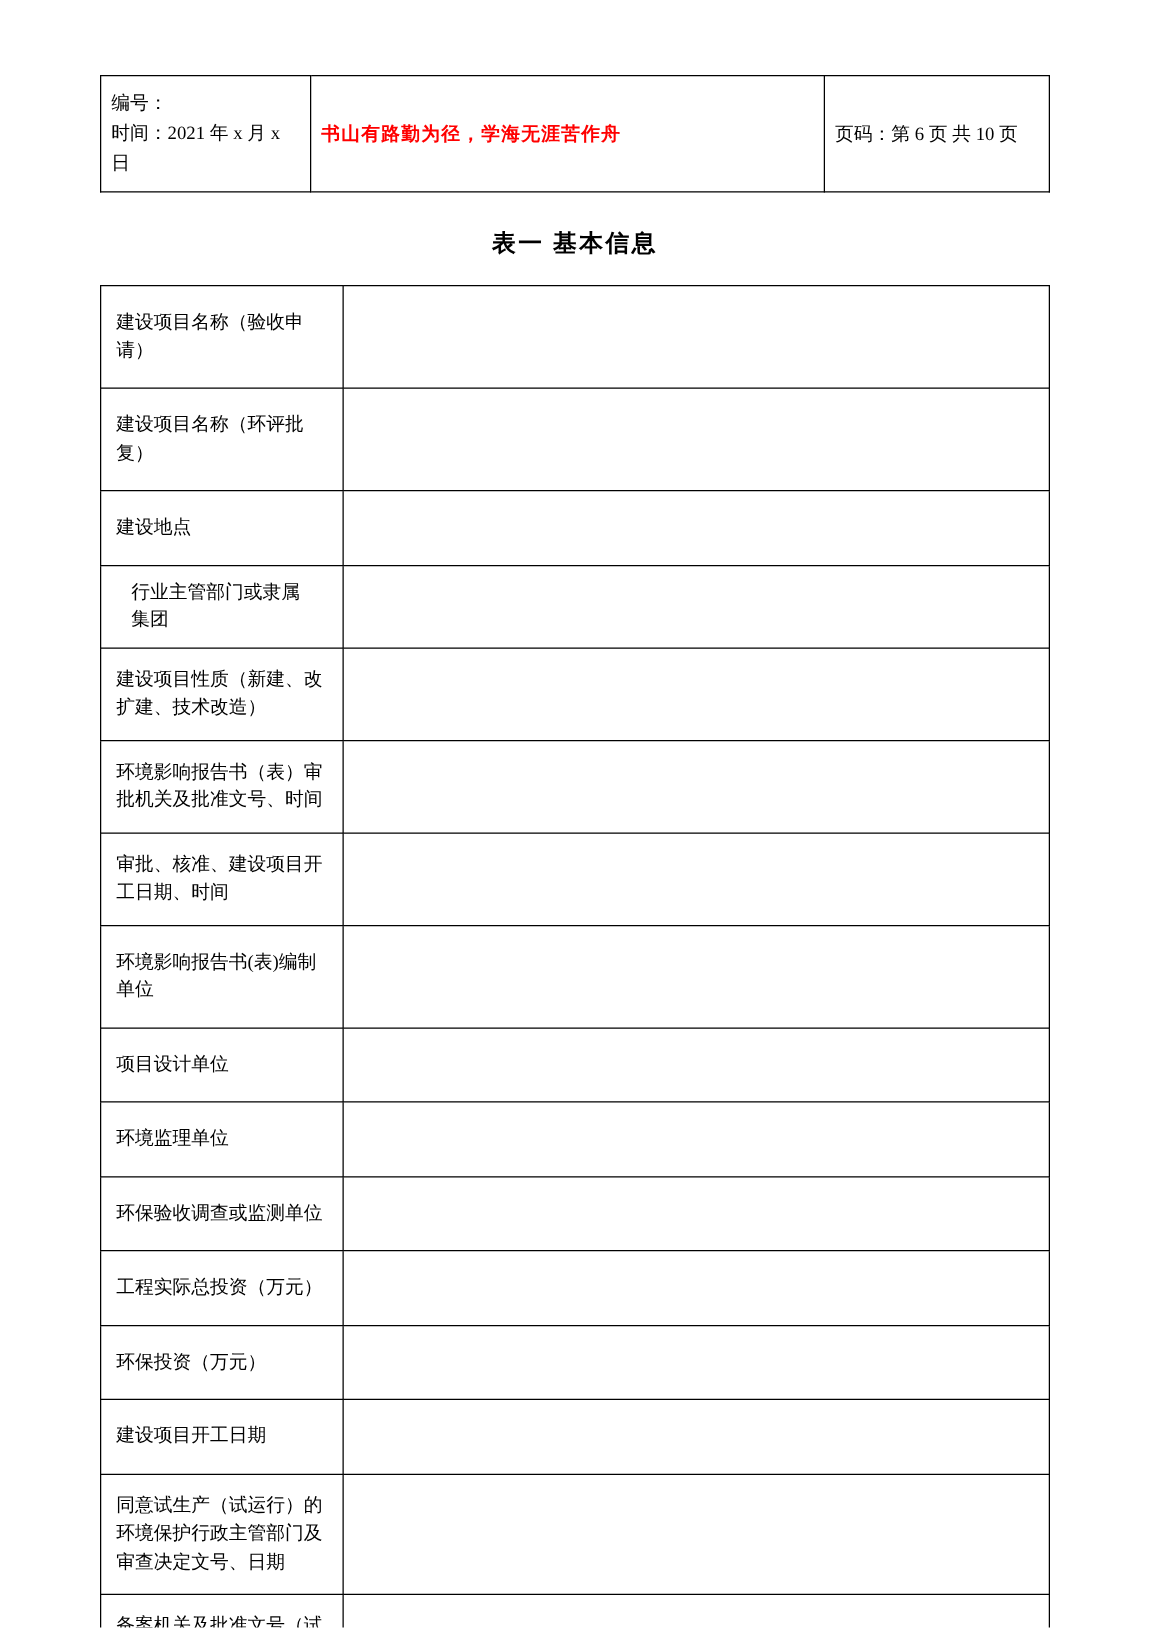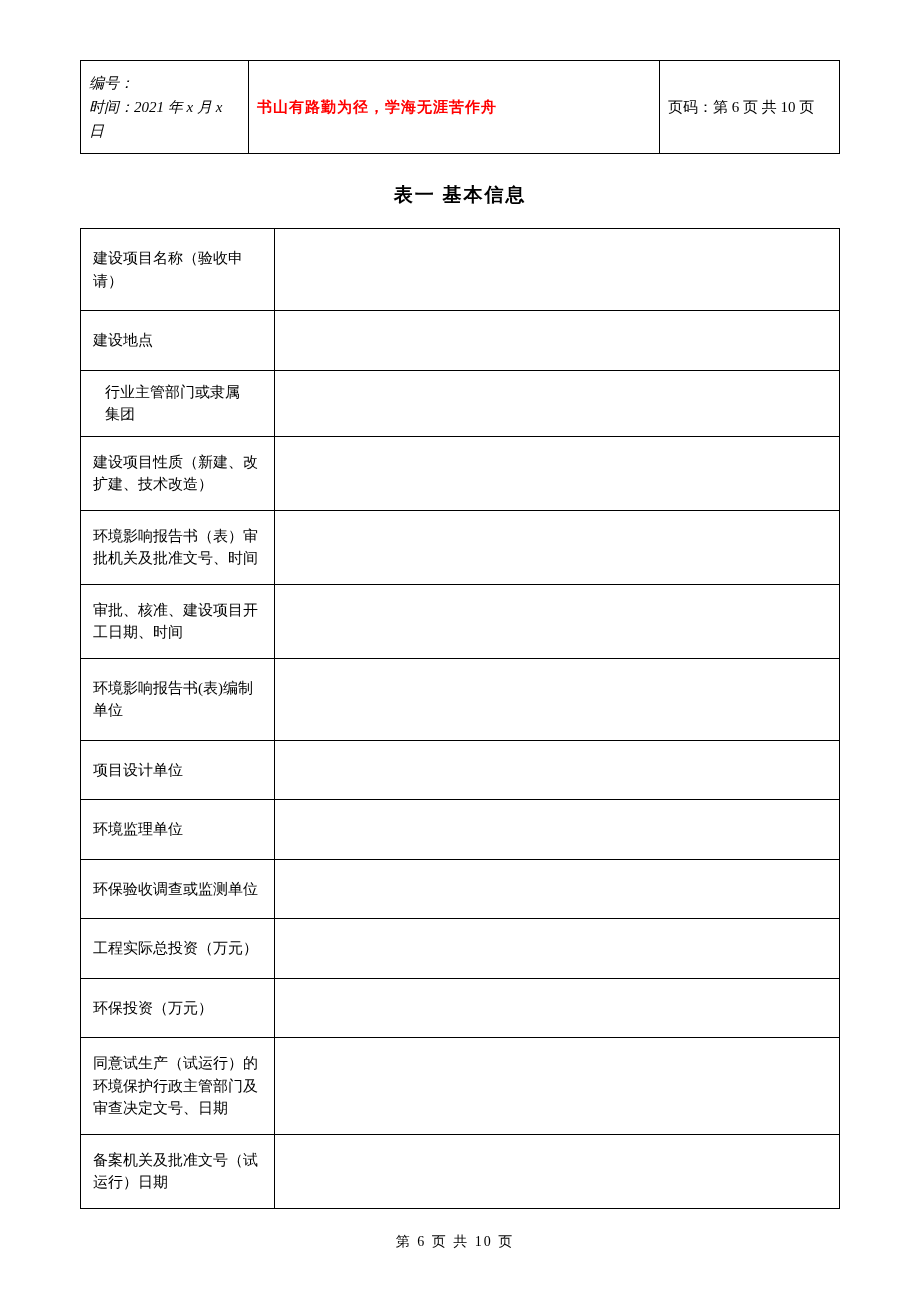--- a/index.html
+++ b/index.html
@@ -26,21 +26,20 @@
     }
     .header-table td {
       border: 1.5px solid #000;
       padding: 10px 8px;
       vertical-align: middle;
       font-size: 15px;
     }
     .header-left {
       width: 168px;
       line-height: 1.6;
-      font-style: italic;
     }
     .header-center {
       color: #ff0000;
       font-size: 19px;
       font-weight: bold;
       letter-spacing: 1px;
     }
     .header-right {
       width: 180px;
       font-size: 14px;
@@ -105,20 +104,24 @@
 
   <div class="table-title">表一  基本信息</div>
 
   <table class="main-table">
     <tbody>
         <tr class="row-tall">
       <td class="label-cell">建设项目名称（验收申请）</td>
       <td class="value-cell"></td>
     </tr>
     <tr class="row-tall">
+      <td class="label-cell">建设项目名称（环评批复）</td>
+      <td class="value-cell"></td>
+    </tr>
+    <tr class="row-tall">
       <td class="label-cell">建设地点</td>
       <td class="value-cell"></td>
     </tr>
     <tr class="row-short">
       <td class="label-cell">行业主管部门或隶属集团</td>
       <td class="value-cell"></td>
     </tr>
     <tr>
       <td class="label-cell">建设项目性质（新建、改扩建、技术改造）</td>
       <td class="value-cell"></td>
@@ -148,20 +151,24 @@
       <td class="value-cell"></td>
     </tr>
     <tr class="row-tall">
       <td class="label-cell">工程实际总投资（万元）</td>
       <td class="value-cell"></td>
     </tr>
     <tr class="row-tall">
       <td class="label-cell">环保投资（万元）</td>
       <td class="value-cell"></td>
     </tr>
+    <tr class="row-tall">
+      <td class="label-cell">建设项目开工日期</td>
+      <td class="value-cell"></td>
+    </tr>
     <tr>
       <td class="label-cell">同意试生产（试运行）的环境保护行政主管部门及审查决定文号、日期</td>
       <td class="value-cell"></td>
     </tr>
     <tr>
       <td class="label-cell">备案机关及批准文号（试运行）日期</td>
       <td class="value-cell"></td>
     </tr>
   </tbody>
     </table>

